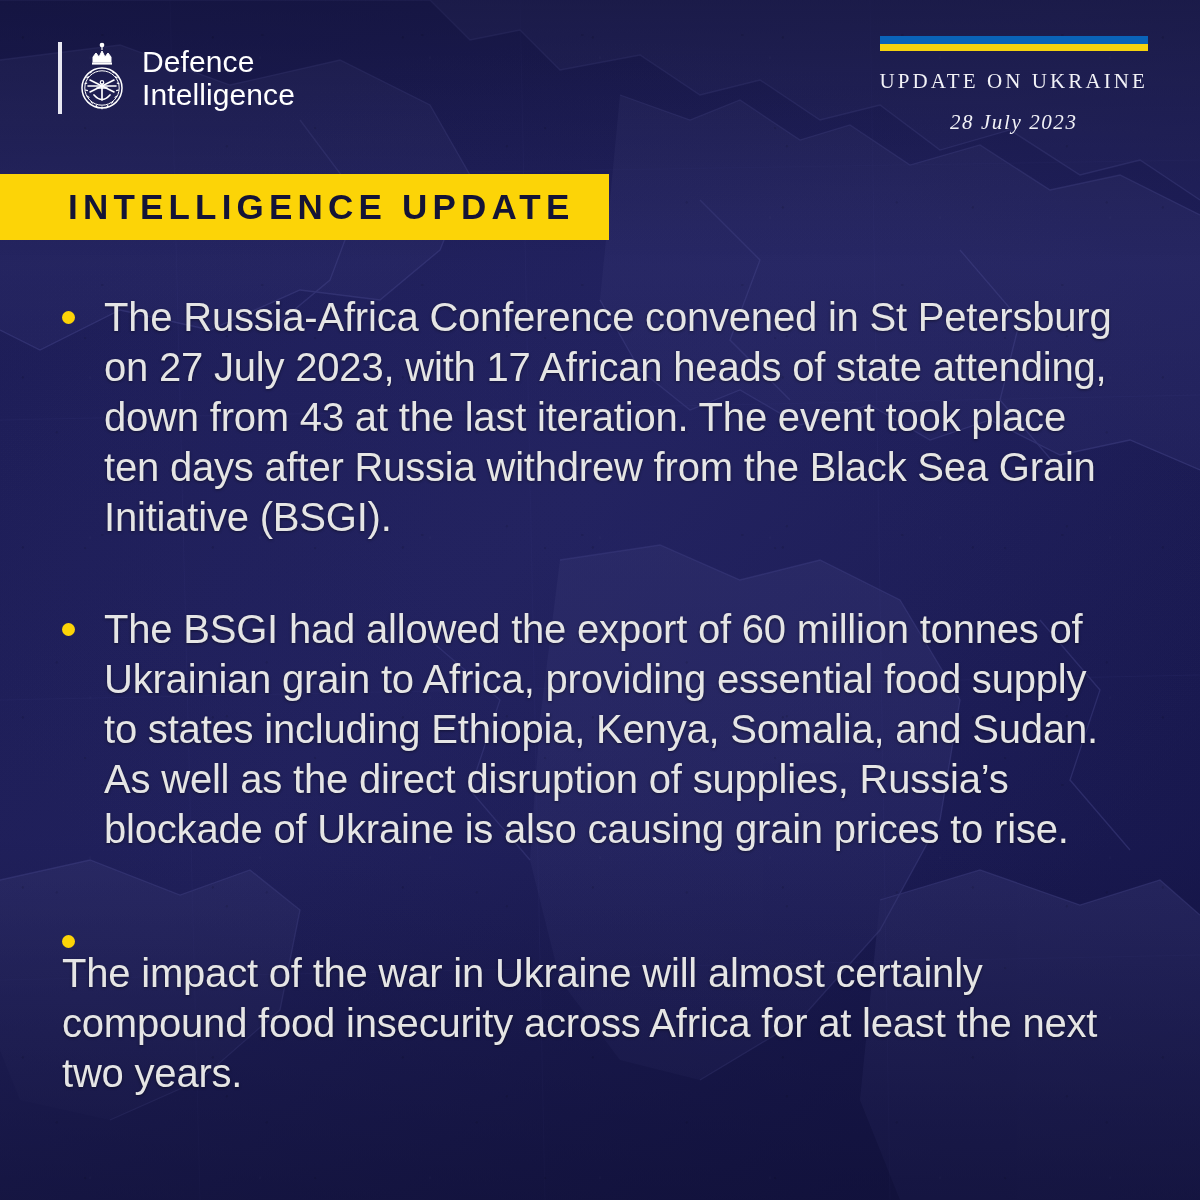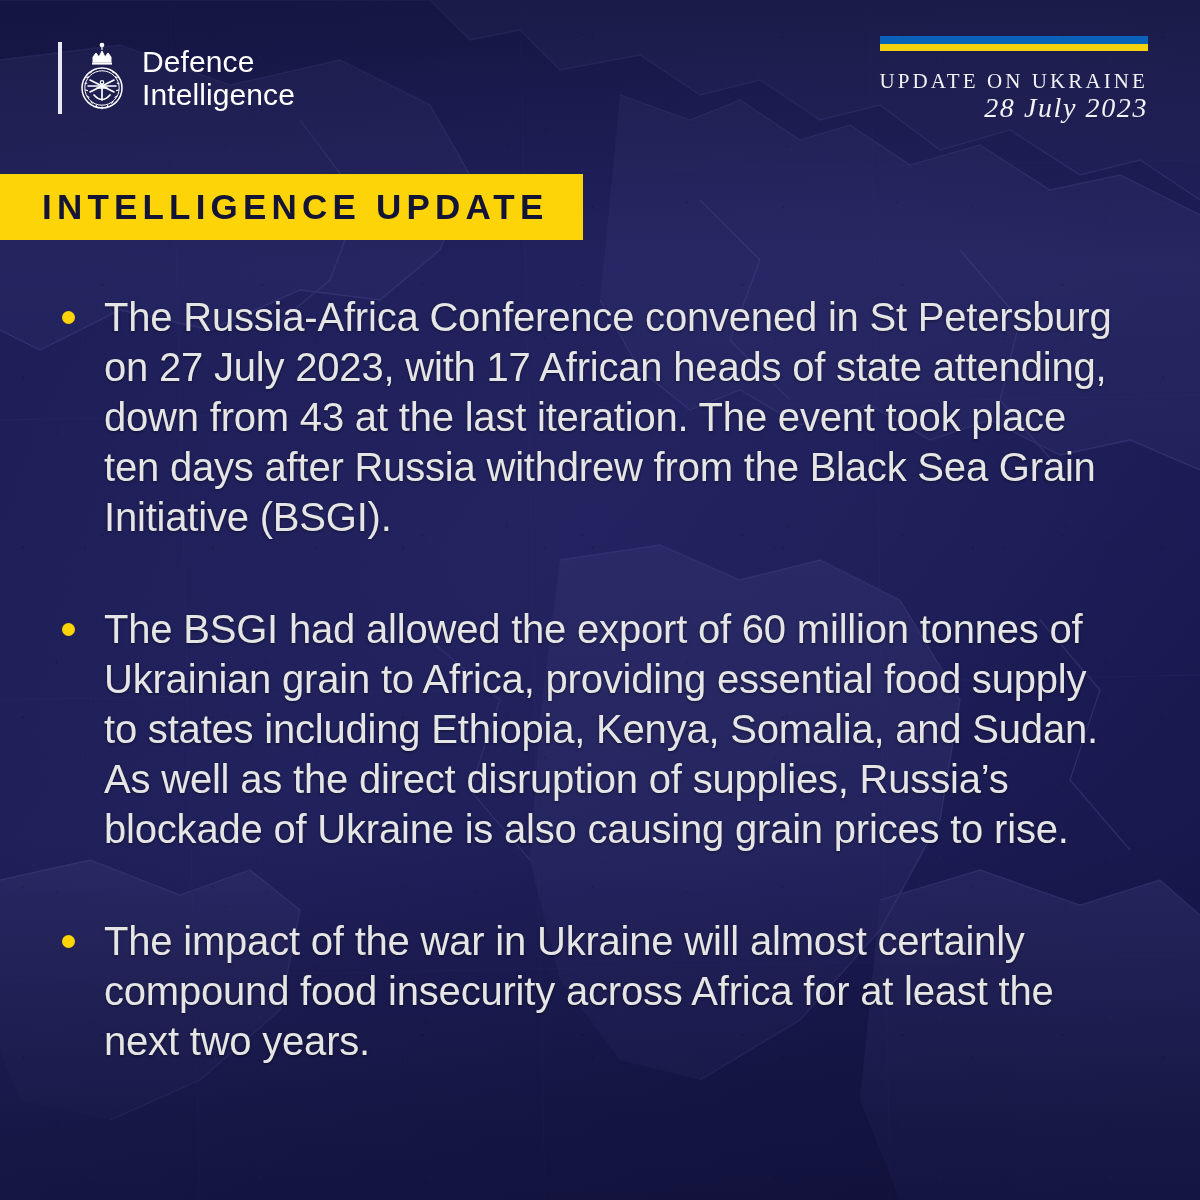--- a/index.html
+++ b/index.html
@@ -48,39 +48,39 @@
   #flag-bar { width:268px; height:15px; margin-left:auto; margin-bottom:18px; overflow:hidden; }
   #flag-blue { height:8px; background:#0a63b8; }
   #flag-yellow { height:7px; background:#f5d20e; }
   #update-title {
     font-family:"Liberation Serif", serif;
     color:#f2f2f7; font-size:21px; letter-spacing:3.1px;
     white-space:nowrap; line-height:24px;
   }
   #update-date {
     font-family:"Liberation Serif", serif;
-    color:#f2f2f7; font-size:28px; font-style:italic;
-    letter-spacing:1.6px; white-space:nowrap; line-height:26px; margin-top:2px;
+    color:#f2f2f7; font-size:21px; font-style:italic;
+    letter-spacing:1.6px; white-space:nowrap; line-height:26px; margin-top:16px;text-align:center;
   }
 
   
   #banner {
     position:absolute; left:0; top:174px; height:66px;
     background:#fcd407; display:flex; align-items:center;
-    padding:0 34px 0 42px; z-index:5;
+    padding:0 34px 0 68px; z-index:5;
   }
   #banner-label {
     color:#141436; font-size:35px; font-weight:700;
     letter-spacing:5.2px; line-height:40px; white-space:nowrap;
   }
 
   
   #bullets { position:absolute; left:62px; top:292px; width:1050px; z-index:5; }
   .bullet { display:flex; align-items:flex-start; margin-bottom:62px; }
-  .bullet:last-child { margin-bottom:0; }
+  .bullet:last-child { margin-bottom:0;flex-direction:column; }
   .bullet-dot {
     flex:none; width:13px; height:13px; border-radius:50%;
     background:#fcd407; margin-top:19px; margin-right:29px;
   }
   .bullet-text {
     color:#e5e5e5; font-size:40px; line-height:50px;
     font-weight:300; letter-spacing:-0.2px;
     text-shadow:0 1px 3px rgba(0,0,0,.45);
   }
 </style>

